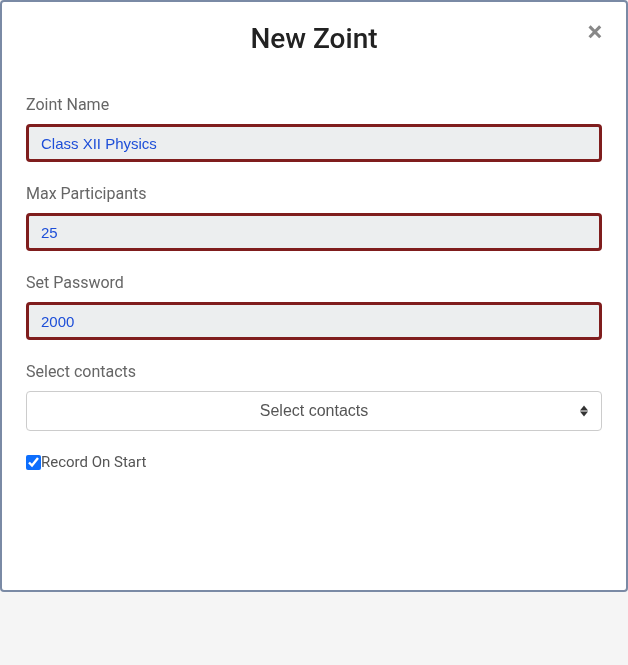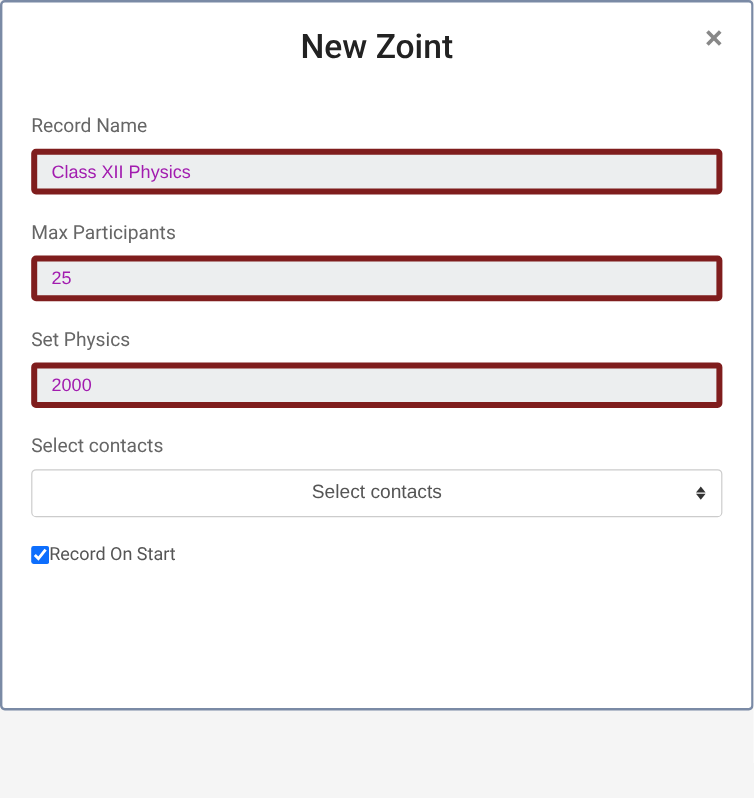--- a/index.html
+++ b/index.html
@@ -54,23 +54,23 @@
       font-size: 16px;
       color: #666;
       margin-bottom: 10px;
       font-weight: 400;
     }
     .form-input {
       width: 100%;
       height: 38px;
       padding: 8px 12px;
       font-size: 15px;
-      color: #a21caf;
+      color: #1d4ed8;
       background: #eceeef;
-      border: 5px solid #7f1d1d;
+      border: 3px solid #7f1d1d;
       border-radius: 4px;
       outline: none;
     }
     .select-wrapper {
       position: relative;
       width: 100%;
     }
     .form-select {
       width: 100%;
       height: 40px;
@@ -147,31 +147,31 @@
 
 <div class="modal">
   <div class="modal-header">
     <h2 class="modal-title">New Zoint</h2>
     <div class="close-icon">×</div>
   </div>
 
   <div class="modal-body">
 
     <div class="form-group">
-      <label class="form-label">Record Name</label>
+      <label class="form-label">Zoint Name</label>
       <input type="text" class="form-input" value="Class XII Physics" style="">
     </div>
 
     <div class="form-group">
       <label class="form-label">Max Participants</label>
       <input type="text" class="form-input" value="25" style="">
     </div>
 
     <div class="form-group">
-      <label class="form-label">Set Physics</label>
+      <label class="form-label">Set Password</label>
       <input type="text" class="form-input" value="2000" style="">
     </div>
 
     <div class="form-group">
       <label class="form-label">Select contacts</label>
       <div class="select-wrapper">
         <button type="button" class="form-select">Select contacts</button>
         <div class="select-arrows">
           <div class="arrow-up"></div>
           <div class="arrow-down"></div>

